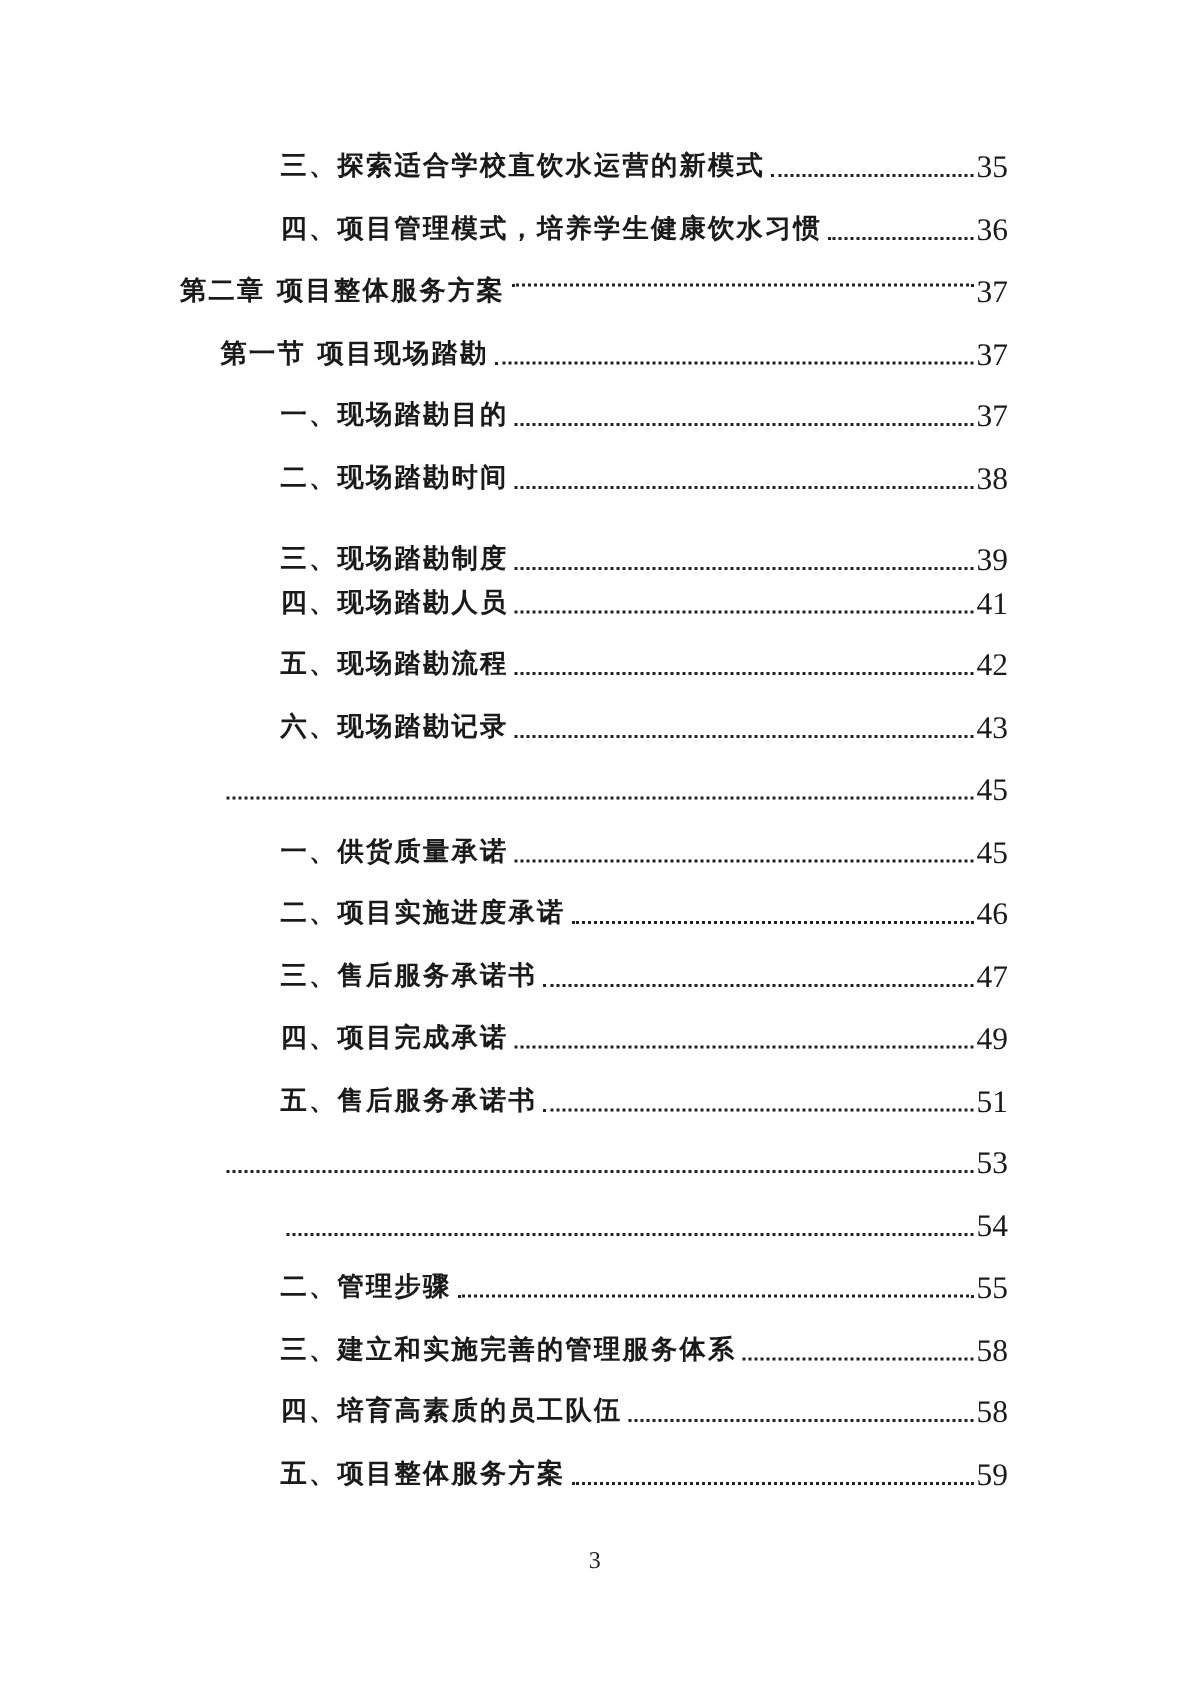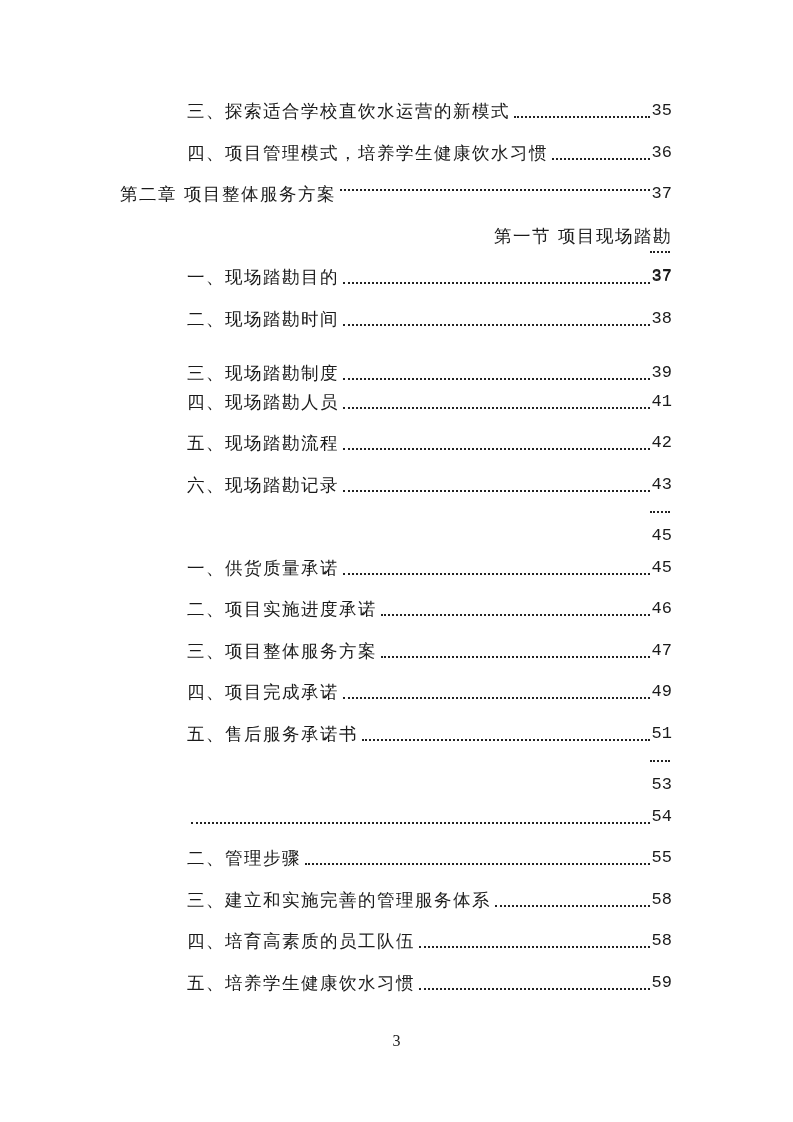--- a/index.html
+++ b/index.html
@@ -1,24 +1,24 @@
 <!DOCTYPE html>
 <html><head>
 <meta charset="utf-8">
 <style>
   html, body { margin: 0; padding: 0; background: #ffffff; }
   body { width: 793px; height: 1122px; position: relative; overflow: hidden;
          font-family: "DejaVu Serif", "Liberation Serif", serif; color: #1a1a1a; }
   .toc { position: absolute; left: 0; top: 96px; width: 793px; }
   .row { position: absolute; height: 30px; display: flex; align-items: flex-end; right: 121px; font-size: 17.5px; line-height: 30px; }
-  .row .label { white-space: nowrap; letter-spacing: 1.5px; }
+  .row .label { white-space: nowrap; letter-spacing: 1.5px; font-weight: bold; }
   .row .leader { flex: 1; margin: 0 2px 8px 4px; border-bottom: 2px dotted #222; height: 0; min-width: 20px; }
-  .row .page { font-family: Liberation Mono, monospace; font-size: 17px; white-space: nowrap; }
+  .row .page { font-family: Liberation Serif, serif; font-size: 21px; white-space: nowrap; }
   .lvl1 { left: 120px; align-items: center; }
-  .lvl2 { left: 147px; flex-direction: column; }
+  .lvl2 { left: 147px; }
   .lvl3 { left: 187px; }
   .page-num { position: absolute; top: 1032px; left: 0; width: 793px; text-align: center; font-size: 16px; font-family: "Liberation Serif", serif; color: #222; }
 </style>
 </head>
 <body>
 
 <div class="toc">
   <div class="row lvl3" style="top:0px">
       <span class="label">三、探索适合学校直饮水运营的新模式</span>
       <span class="leader"></span>
@@ -77,21 +77,21 @@
       <span class="label">一、供货质量承诺</span>
       <span class="leader"></span>
       <span class="page">45</span>
     </div>
   <div class="row lvl3" style="top:498px">
       <span class="label">二、项目实施进度承诺</span>
       <span class="leader"></span>
       <span class="page">46</span>
     </div>
   <div class="row lvl3" style="top:539.5px">
-      <span class="label">三、项目整体服务方案</span>
+      <span class="label">三、售后服务承诺书</span>
       <span class="leader"></span>
       <span class="page">47</span>
     </div>
   <div class="row lvl3" style="top:581px">
       <span class="label">四、项目完成承诺</span>
       <span class="leader"></span>
       <span class="page">49</span>
     </div>
   <div class="row lvl3" style="top:622.5px">
       <span class="label">五、售后服务承诺书</span>
@@ -115,19 +115,19 @@
       <span class="label">三、建立和实施完善的管理服务体系</span>
       <span class="leader"></span>
       <span class="page">58</span>
     </div>
   <div class="row lvl3" style="top:830px">
       <span class="label">四、培育高素质的员工队伍</span>
       <span class="leader"></span>
       <span class="page">58</span>
     </div>
   <div class="row lvl3" style="top:871.5px">
-      <span class="label">五、培养学生健康饮水习惯</span>
+      <span class="label">五、项目整体服务方案</span>
       <span class="leader"></span>
       <span class="page">59</span>
     </div>
 </div>
 
 <div class="page-num">3</div>
 
 </body></html>

